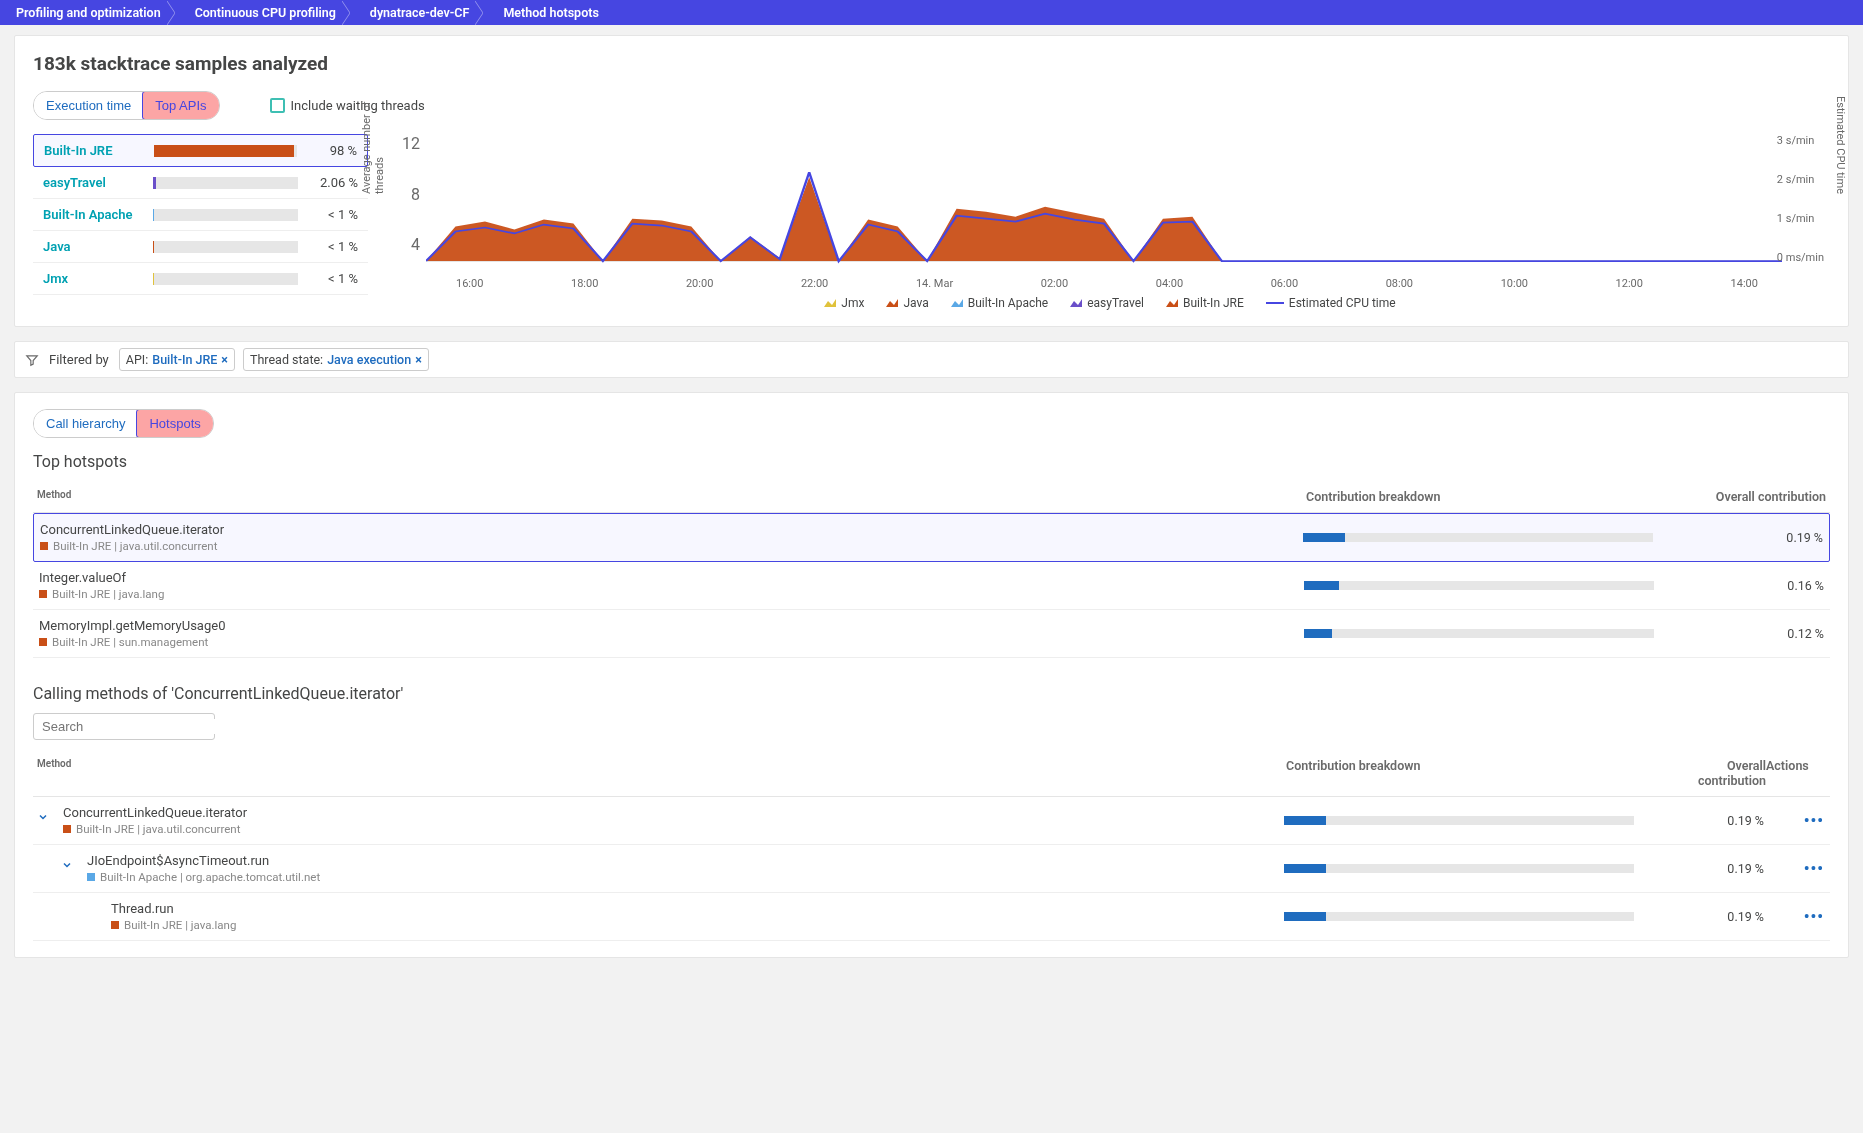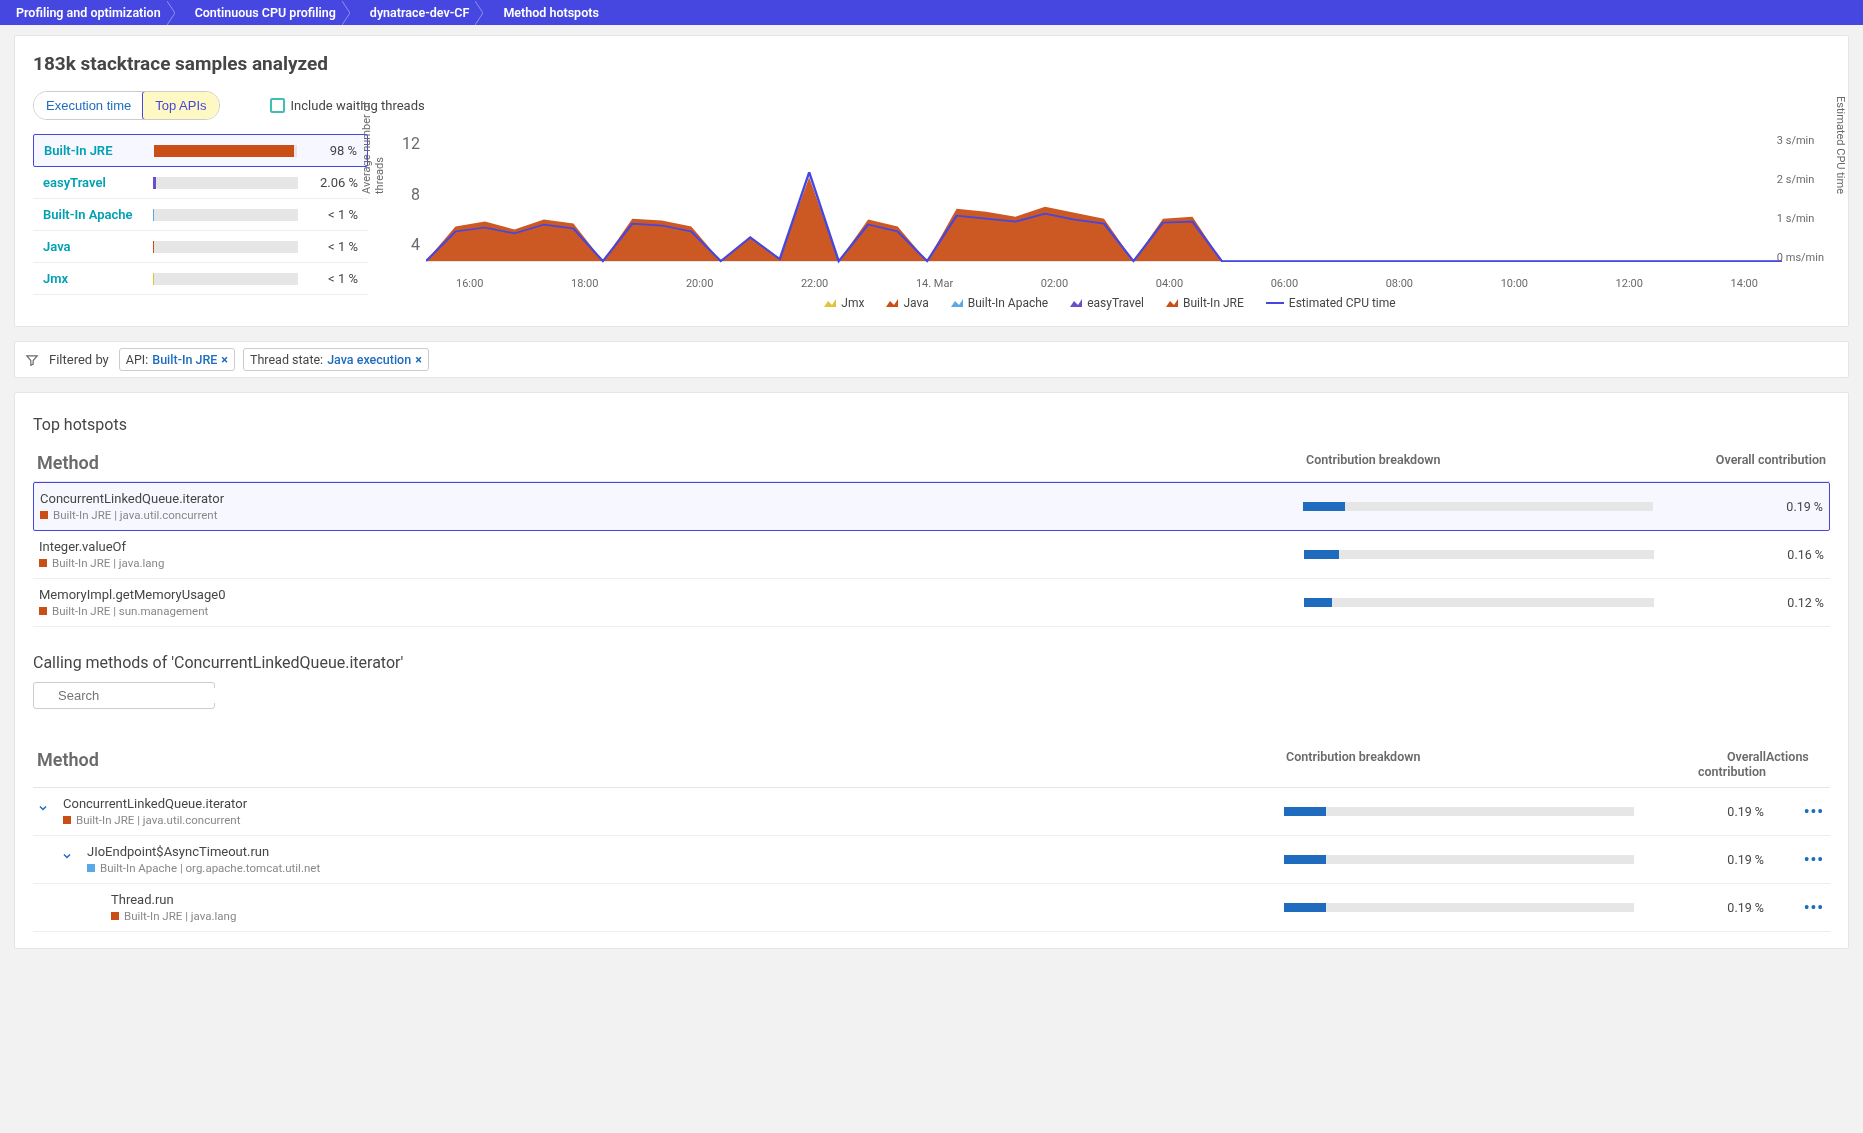--- a/index.html
+++ b/index.html
@@ -49,21 +49,21 @@
   background: #fff;
   color: #1f6cbf;
   border: none;
   cursor: pointer;
 }
 .btn-tab.active {
   color: #4646e1;
   border: 1px solid #4646e1 !important;
   margin: -1px;
   border-radius: 3px;
-  background: #fef9c3;
+  background: #fca5a5;
   z-index: 1;
 }
 .btn-tab + .btn-tab { border-left: 1px solid #ccc; }
 .checkbox-cell { display: flex; align-items: center; gap: 6px; padding-left: 34px; }
 .checkbox-box {
   width: 15px; height: 15px;
   border: 2px solid #3ebfb3;
   border-radius: 2px;
 }
 .top-split { display: flex; gap: 22px; }
@@ -126,21 +126,21 @@
   gap:4px;
 }
 .chip-value { color:#1f6cbf; font-weight:500; }
 .chip-x { color:#1f6cbf; cursor:pointer; font-weight:700; }
 .section-title { font-size:16px; color:#454646; margin:6px 0 10px 0; font-weight: 400;}
 .hotspot-header-row {
   display:flex;
   border-bottom:1px solid #e5e5e5;
   padding:8px 4px;
 }
-.col-method { flex:1; font-size:18px; color:#6a6a6a; font-weight:600;}
+.col-method { flex:1; font-size:10px; color:#6a6a6a; font-weight:600;}
 .col-breakdown { flex:0 0 380px; font-size:12.5px; color:#6a6a6a; font-weight:600;}
 .col-overall { flex:0 0 140px; text-align:right; font-size:12.5px; color:#6a6a6a; font-weight:600;}
 .col-actions { flex:0 0 60px; font-size:12.5px; color:#6a6a6a; font-weight:600;}
 .hotspot-row {
   display:flex;
   align-items:center;
   padding:8px 6px;
   border-bottom:1px solid #eee;
   cursor:pointer;
 }
@@ -164,22 +164,22 @@
 .row-indent-3 .method-cell { padding-left:72px;}
 .tree-chevron {
   position:absolute;
   color:#1f6cbf;
   cursor:pointer;
 }
 .calling-row { position:relative;}
 .searchbox {
   display:flex; align-items:center;
   border:1px solid #ccc; border-radius:3px;
-  padding:5px 24px; width:182px;
-  margin-bottom:32px;
+  padding:5px 8px; width:182px;
+  margin-bottom:10px;
 }
 .searchbox input { border:none; outline:none; flex:1; font-size:13px;}
 .filter-icon { color:#6a6a6a;}
 .xaxis-labels { display:flex; justify-content:space-between; padding:0 24px 0 30px; font-size:11px; color:#6a6a6a;}
 .yaxis-left { position:absolute; left:12px; top:0; height:120px; display:flex; flex-direction:column; justify-content:space-between; font-size:16px; color:#6a6a6a; text-align:right;}
 .yaxis-right { position:absolute; right:6px; top:0; height:130px; display:flex; flex-direction:column; justify-content:space-between; font-size:11px; color:#6a6a6a; text-align:left;}
 .chart-inner { position:relative; padding:0 48px 0 36px;}
 </style>
 </head>
 <body>
@@ -351,20 +351,26 @@
         </div>
         <div class="filter-chip">
           <span>Thread state:</span>
     <span class="chip-value">Java execution</span>
     <span class="chip-x">×</span>
         </div>
       </div>
   </div>
 
   <div class="panel">
+    <div class="tabs-row">
+      <div class="btn-group">
+        <button class="btn-tab">Call hierarchy</button>
+        <button class="btn-tab active">Hotspots</button>
+      </div>
+    </div>
 
     <div class="section-title">Top hotspots</div>
 
     <div class="hotspot-header-row">
       <div class="col-method">Method</div>
       <div class="col-breakdown">Contribution breakdown</div>
       <div class="col-overall">Overall contribution</div>
     </div>
     <div id="hotspot-rows">
         <div class="hotspot-row selected">

